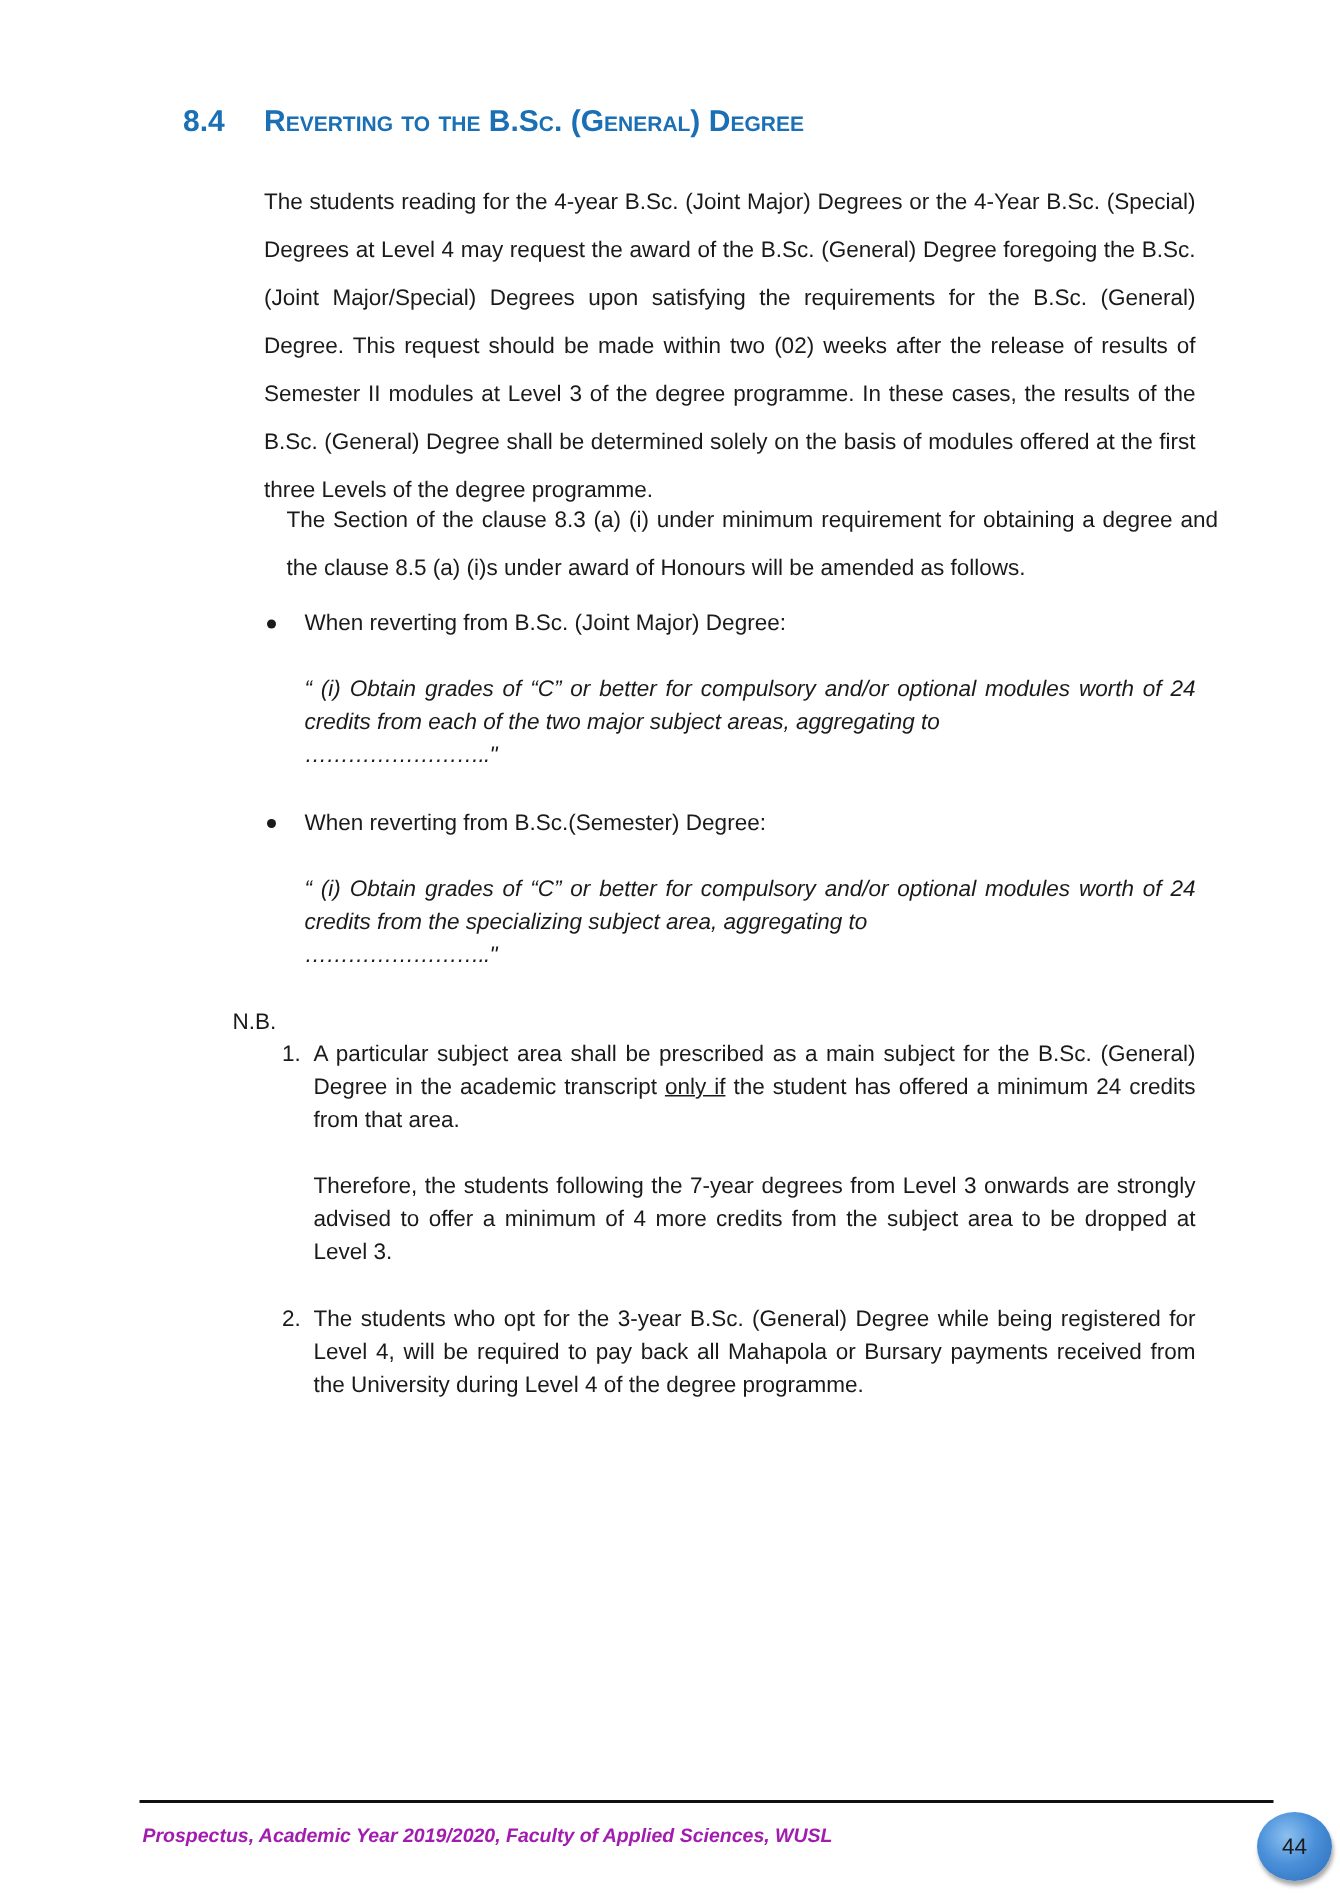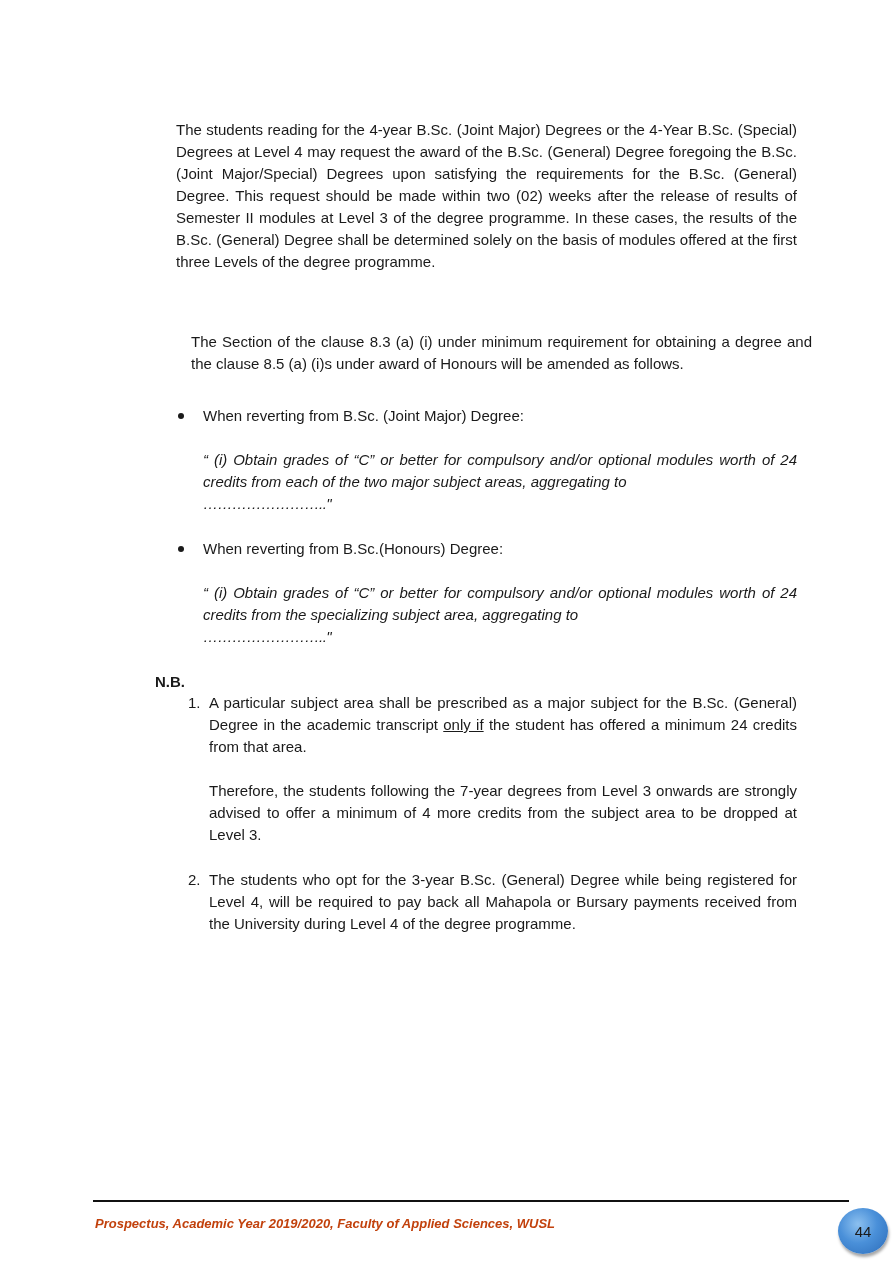--- a/index.html
+++ b/index.html
@@ -5,78 +5,81 @@
   html, body { margin: 0; padding: 0; background: #ffffff; }
   body { width: 893px; height: 1262px; position: relative; overflow: hidden;
          font-family: "Liberation Sans", "DejaVu Sans", sans-serif; color: #1a1a1a; }
   .page { position: absolute; left: 0; top: 0; width: 893px; height: 1262px; }
 
   .heading { position: absolute; left: 122px; top: 70px; color: #1a6fb5;
              font-weight: bold; font-size: 20px; letter-spacing: 0; white-space: nowrap; }
   .heading .num { display: inline-block; width: 54px; }
   .heading .sc { font-variant: small-caps; }
 
-  .para { position: absolute; left: 176px; width: 621px; font-size: 15px; line-height: 22px;
+  .para { position: absolute; left: 176px; width: 621px; font-size: 15px; line-height: 32px;
           text-align: justify; }
   .bullet-row { position: absolute; left: 176px; width: 621px; font-size: 15px; line-height: 22px; }
   .bullet-dot { position: absolute; left: 0; top: 0; width: 20px; }
   .bullet-dot::before { content: ""; position: absolute; left: 2px; top: 8px; width: 6px; height: 6px;
                         border-radius: 50%; background: #1a1a1a; }
   .bullet-text { position: absolute; left: 27px; white-space: nowrap; }
   .quote { position: absolute; left: 203px; width: 594px; font-size: 15px; line-height: 22px;
            text-align: justify; font-style: italic; }
   .dots { display: block; letter-spacing: -0.5px; }
 
-  .nb-label { position: absolute; left: 155px; top: 673px; font-size: 15px; font-weight: bold; }
+  .nb-label { position: absolute; left: 155px; top: 673px; font-size: 15px; font-weight: normal; }
   .nb-item { position: absolute; left: 188px; width: 609px; font-size: 15px; line-height: 22px; }
   .nb-num { position: absolute; left: 0; top: 0; width: 22px; }
   .nb-body { position: absolute; left: 21px; width: 588px; text-align: justify; }
   .u { text-decoration: underline; }
 
   .footer-rule { position: absolute; left: 93px; top: 1200px; width: 756px; height: 2px; background: #111; }
   .footer-text { position: absolute; left: 95px; top: 1216px; font-size: 13px; font-style: italic;
-                 font-weight: bold; color: #c2410c; white-space: nowrap; }
+                 font-weight: bold; color: #a21caf; white-space: nowrap; }
   .page-badge { position: absolute; left: 838px; top: 1208px; width: 50px; height: 46px; border-radius: 50%;
                 background: radial-gradient(circle at 40% 35%, #8cc0ef 0%, #4a90d9 45%, #2b6bb8 100%);
                 box-shadow: 1px 3px 3px rgba(0,0,0,0.35); display: flex; align-items: center; justify-content: center; }
   .page-badge span { font-size: 15px; color: #1a1a1a; }
 </style>
 </head>
 <body>
 
 <div class="page">
 
+  <div class="heading">
+    <span class="num">8.4</span><span><span>R</span><span class="sc">everting to the </span><span>B.S</span><span class="sc">c. (</span><span>G</span><span class="sc">eneral) </span><span>D</span><span class="sc">egree</span></span>
+  </div>
 
   <p class="para" style="top:119px;margin:0;">The students reading for the 4-year B.Sc. (Joint Major) Degrees or the  4-Year B.Sc. (Special) Degrees at Level 4 may request the award of the B.Sc. (General) Degree foregoing the B.Sc. (Joint Major/Special) Degrees upon satisfying the requirements for the B.Sc. (General) Degree.  This request should be made within two (02) weeks after the release of results of Semester II modules at Level 3 of the degree programme.  In these cases, the results of the B.Sc. (General) Degree shall be determined solely on the basis of modules offered at the first three Levels of the degree programme.</p>
 
   <p class="para" style="top:316px;margin:15px;">The Section of the clause 8.3 (a) (i) under minimum requirement for obtaining a degree and the clause 8.5 (a) (i)s under award of Honours will be amended as follows.</p>
 
   <div class="bullet-row" style="top:405px;">
     <span class="bullet-dot"></span>
     <span class="bullet-text">When reverting from B.Sc. (Joint Major) Degree:</span>
   </div>
   <div class="quote" style="top:449px;">
     <span>“ (i) Obtain grades of “C” or better for compulsory and/or optional modules worth of 24 credits from each of the two major subject areas, aggregating to</span>
     <span class="dots">…………………….."</span>
   </div>
 
   <div class="bullet-row" style="top:538px;">
     <span class="bullet-dot"></span>
-    <span class="bullet-text">When reverting from B.Sc.(Honours) Degree:</span>
+    <span class="bullet-text">When reverting from B.Sc.(Semester) Degree:</span>
   </div>
   <div class="quote" style="top:582px;">
     <span>“ (i) Obtain grades of “C” or better for compulsory and/or optional modules worth of 24 credits from the specializing subject area, aggregating to</span>
     <span class="dots">…………………….."</span>
   </div>
 
   <div class="nb-label">N.B.</div>
 
   <div class="nb-item" style="top:692px;">
     <span class="nb-num">1.</span>
-    <div class="nb-body" style="top:0;"><span>A particular subject area shall be prescribed as a major subject for the B.Sc. (General) Degree in the academic transcript </span><span class="u">only if</span><span> the student has offered a minimum 24 credits from that area.</span></div>
+    <div class="nb-body" style="top:0;"><span>A particular subject area shall be prescribed as a main subject for the B.Sc. (General) Degree in the academic transcript </span><span class="u">only if</span><span> the student has offered a minimum 24 credits from that area.</span></div>
     <div class="nb-body" style="top:88px;">Therefore, the students following the 7-year degrees from Level 3 onwards are strongly advised to offer a minimum of 4 more credits from the subject area to be dropped at Level 3.</div>
   </div>
 
   <div class="nb-item" style="top:869px;">
     <span class="nb-num">2.</span>
     <div class="nb-body" style="top:0;">The students who opt for the 3-year B.Sc. (General) Degree while being registered for Level 4, will be required to pay back all Mahapola or Bursary payments received from the University during Level 4 of the degree programme.</div>
   </div>
 
   <div class="footer-rule"></div>
   <div class="footer-text">Prospectus, Academic Year 2019/2020, Faculty of Applied Sciences, WUSL</div>

